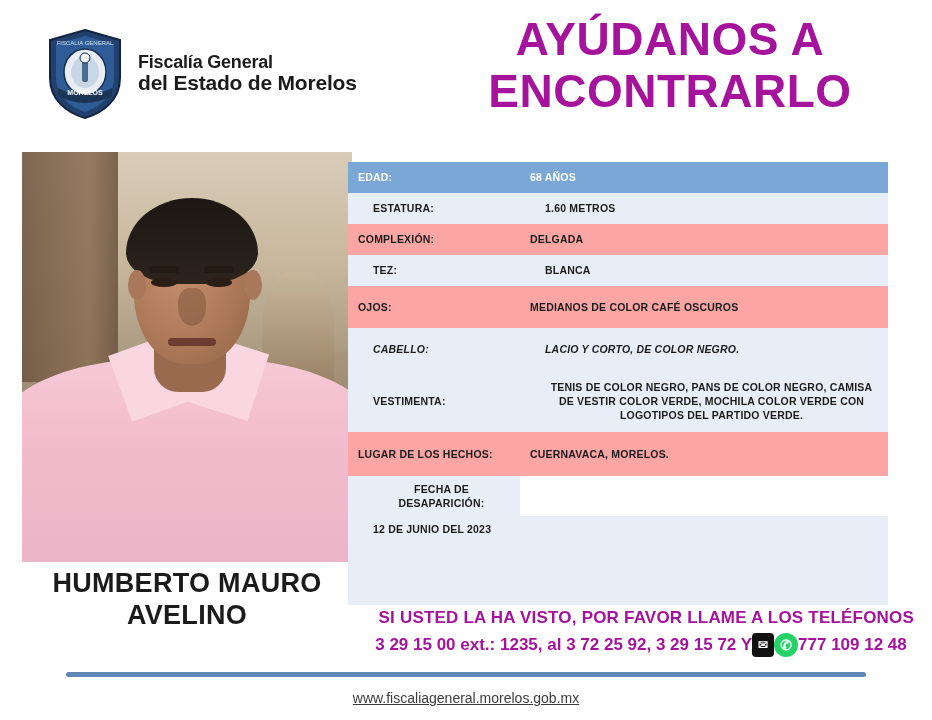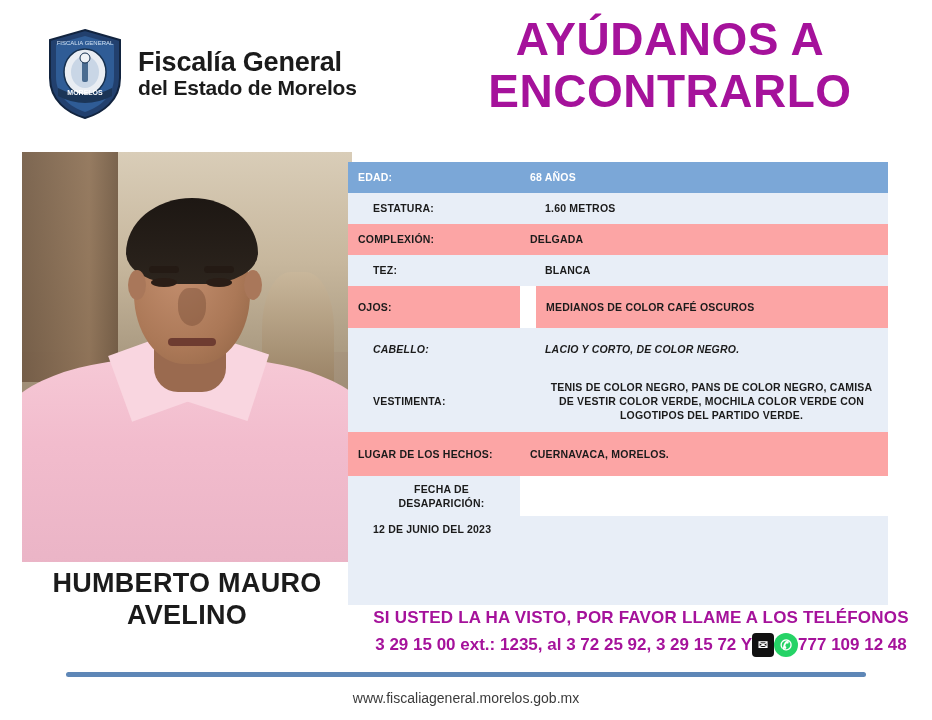--- a/index.html
+++ b/index.html
@@ -32,21 +32,21 @@
   .shield {
     position: relative;
     width: 78px; height: 92px;
   }
   .shield svg { display: block; }
   .org-name {
     line-height: 1.08;
     color: #1b1b1b;
   }
   .org-name .l1 {
-    font-size: 27px;
+    font-size: 18px;
     font-weight: bold;
     letter-spacing: -0.2px;
   }
   .org-name .l2 {
     font-size: 21px;
     font-weight: bold;
     letter-spacing: -0.2px;
   }
   .title {
     position: absolute;
@@ -192,21 +192,21 @@
 
   
   .call-block {
     position: absolute;
     left: 368px; top: 608px;
     width: 546px;
     text-align: center;
     color: #a5129b;
     font-weight: bold;
   }
-  .call-line1 { font-size: 17px; letter-spacing: 0.2px; }
+  .call-line1 { font-size: 17px; letter-spacing: 0.2px; text-align: right; }
   .call-line2 {
     font-size: 17px;
     margin-top: 5px;
     display: flex;
     align-items: center;
     justify-content: center;
     gap: 0;
     white-space: nowrap;
   }
   .icon-sms, .icon-wa {
@@ -233,20 +233,21 @@
     background: #5e87b7;
     border-radius: 3px;
   }
   .website {
     position: absolute;
     left: 0; top: 690px;
     width: 932px;
     text-align: center;
     font-size: 14px;
     color: #3b3b3b;
+    text-decoration: underline;
   }
 </style>
 </head>
 <body>
 
 <div class="poster">
 
   <div class="header">
 
     <div class="logo-block">
@@ -306,21 +307,21 @@
       <div class="v">1.60 METROS</div>
     </div>
     <div class="row plain">
       <div class="k">COMPLEXIÓN:</div>
       <div class="v">DELGADA</div>
     </div>
     <div class="row alt">
       <div class="k">TEZ:</div>
       <div class="v">BLANCA</div>
     </div>
-    <div class="row plain" style="min-height:42px;gap:16px;">
+    <div class="row plain" style="min-height:42px;">
       <div class="k">OJOS:</div>
       <div class="v">MEDIANOS DE COLOR CAFÉ OSCUROS</div>
     </div>
     <div class="row alt" style="min-height:42px;font-style:italic;">
       <div class="k">CABELLO:</div>
       <div class="v">LACIO Y CORTO, DE COLOR NEGRO.</div>
     </div>
     <div class="row alt" style="min-height:62px;">
       <div class="k">VESTIMENTA:</div>
       <div class="v">TENIS DE COLOR NEGRO, PANS DE COLOR NEGRO, CAMISA DE VESTIR COLOR VERDE, MOCHILA COLOR VERDE CON LOGOTIPOS DEL PARTIDO VERDE.</div>

